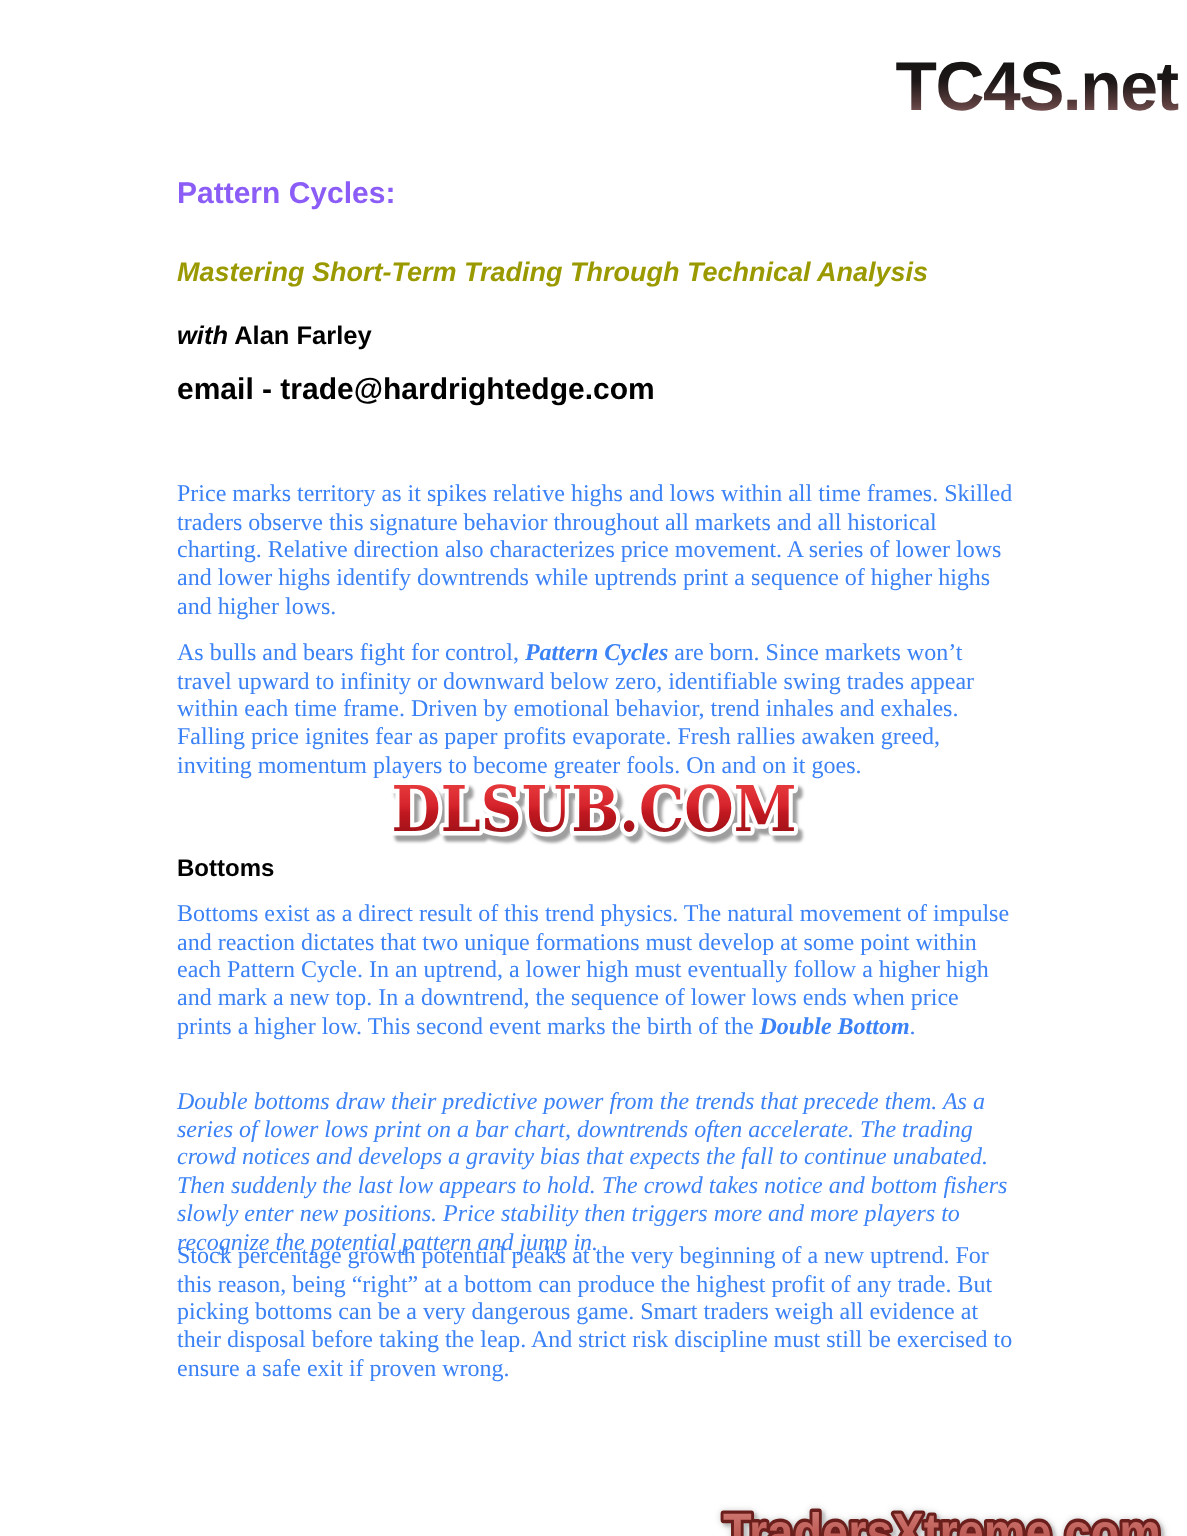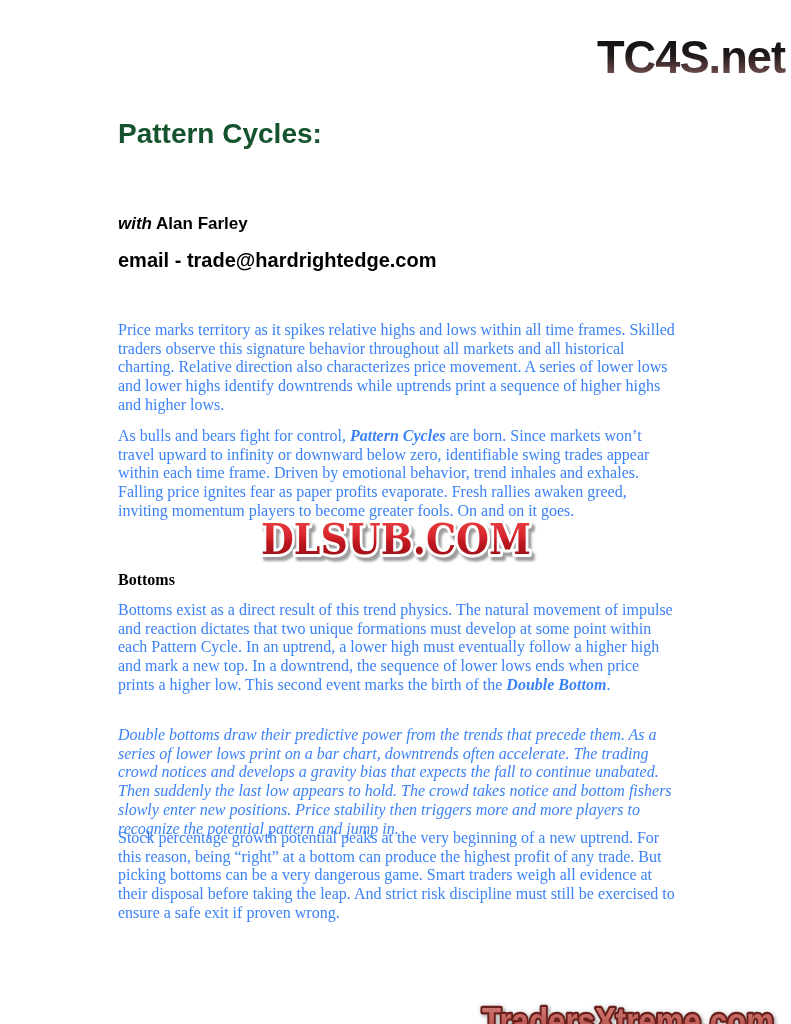--- a/index.html
+++ b/index.html
@@ -43,22 +43,22 @@
     stroke: #6a1f1c;
     stroke-width: 4.5px;
     stroke-linejoin: round;
   }
   .wm-traders { filter: drop-shadow(2px 2px 1px rgba(185,185,185,0.9)) drop-shadow(0 0 2px rgba(200,200,200,0.9)); }
 
   
   .doc-title {
     position: absolute; left: 118px; top: 92px;
     font-family: "Liberation Sans", sans-serif;
-    font-weight: bold; font-size: 28px;
-    color: #14532d;
+    font-weight: bold; font-size: 20px;
+    color: #8b5cf6;
     margin: 0;
   }
   .doc-subtitle {
     position: absolute; left: 118px; top: 145px;
     font-family: "Liberation Sans", sans-serif;
     font-weight: bold; font-style: italic; font-size: 18px;
     color: #9a9a00;
     margin: 0;
   }
   .doc-byline {
@@ -85,21 +85,21 @@
   }
   .para .em { font-weight: bold; font-style: italic; text-align: right; }
   .p1 { top: 295px; }
   .p2 { top: 401px; }
   .p3 { top: 575px; }
   .p4 { top: 700px; font-style: italic; }
   .p5 { top: 803px; }
 
   .section-heading {
     position: absolute; left: 118px; top: 545px;
-    font-family: Liberation Serif, serif;
+    font-family: Liberation Sans, sans-serif;
     font-weight: bold; font-size: 16px;
     color: #000; margin: 0;
   }
 </style>
 </head>
 <body>
 
 <div class="page">
 
   <svg class="wm-tc4s" viewBox="0 0 200 56" xmlns="http://www.w3.org/2000/svg">
@@ -108,20 +108,21 @@
         <stop offset="0%" stop-color="#101010"></stop>
         <stop offset="45%" stop-color="#1e1818"></stop>
         <stop offset="75%" stop-color="#5d3f3f"></stop>
         <stop offset="100%" stop-color="#a57c7c"></stop>
       </linearGradient>
     </defs>
     <text x="197" y="45" text-anchor="end" textLength="188" lengthAdjust="spacingAndGlyphs" fill="url(#tc4sGrad)">TC4S.net</text>
   </svg>
 
   <h1 class="doc-title">Pattern Cycles:</h1>
+  <h2 class="doc-subtitle">Mastering Short-Term Trading Through Technical Analysis</h2>
   <p class="doc-byline"><span class="byline-prefix">with</span> <span>Alan Farley</span></p>
   <p class="doc-email">email - trade@hardrightedge.com</p>
 
   <p class="para p1">Price marks territory as it spikes relative highs and lows within all time frames. Skilled traders observe this signature behavior throughout all markets and all historical charting. Relative direction also characterizes price movement. A series of lower lows and lower highs identify downtrends while uptrends print a sequence of higher highs and higher lows.</p>
 
   <p class="para p2"><span>As bulls and bears fight for control, </span><span class="em">Pattern Cycles</span><span> are born. Since markets won’t travel upward to infinity or downward below zero, identifiable swing trades appear within each time frame. Driven by emotional behavior, trend inhales and exhales. Falling price ignites fear as paper profits evaporate. Fresh rallies awaken greed, inviting momentum players to become greater fools. On and on it goes.</span></p>
 
   <svg class="wm-dlsub" viewBox="0 0 304 58" xmlns="http://www.w3.org/2000/svg">
     <defs>
       <linearGradient id="dlsubGrad" x1="0" y1="0" x2="0" y2="1">

